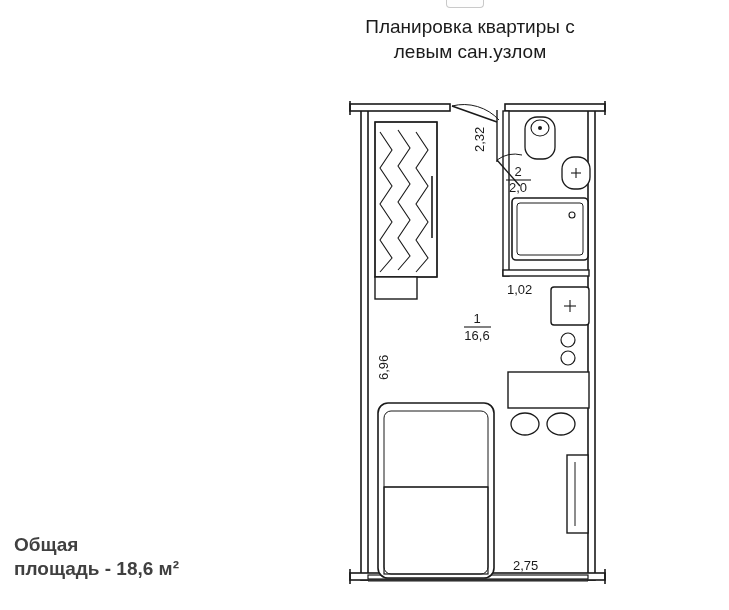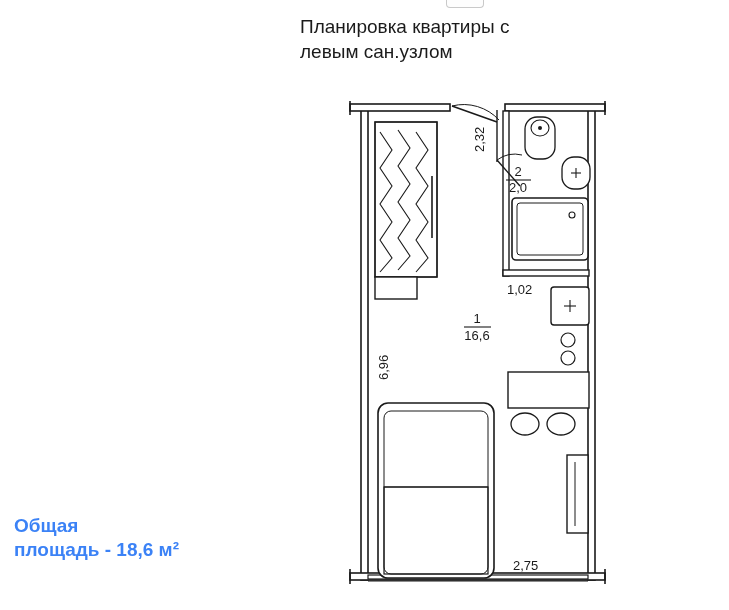--- a/index.html
+++ b/index.html
@@ -19,45 +19,45 @@
     position: absolute;
     left: 0; top: 0;
     width: 729px;
     height: 610px;
   }
   .title {
     position: absolute;
     left: 300px;
     top: 14px;
     width: 340px;
-    text-align: left;
+    text-align: center;
     font-size: 19px;
     line-height: 25px;
     color: #1b1b1b;
     white-space: pre-line;
   }
   .topnotch {
     position: absolute;
     left: 446px;
     top: 0px;
     width: 36px;
     height: 7px;
     border: 1px solid #c9c9c9;
     border-top: none;
     border-radius: 0 0 4px 4px;
     background: #fdfdfd;
   }
   .area-label {
     position: absolute;
     left: 14px;
-    top: 514px;
+    top: 533px;
     font-size: 19px;
     font-weight: bold;
     line-height: 24px;
-    color: #3b82f6;
+    color: #404040;
     white-space: pre-line;
   }
   svg#plan {
     position: absolute;
     left: 0;
     top: 0;
   }
   .dim {
     font-family: "Liberation Sans", sans-serif;
     font-size: 13px;

